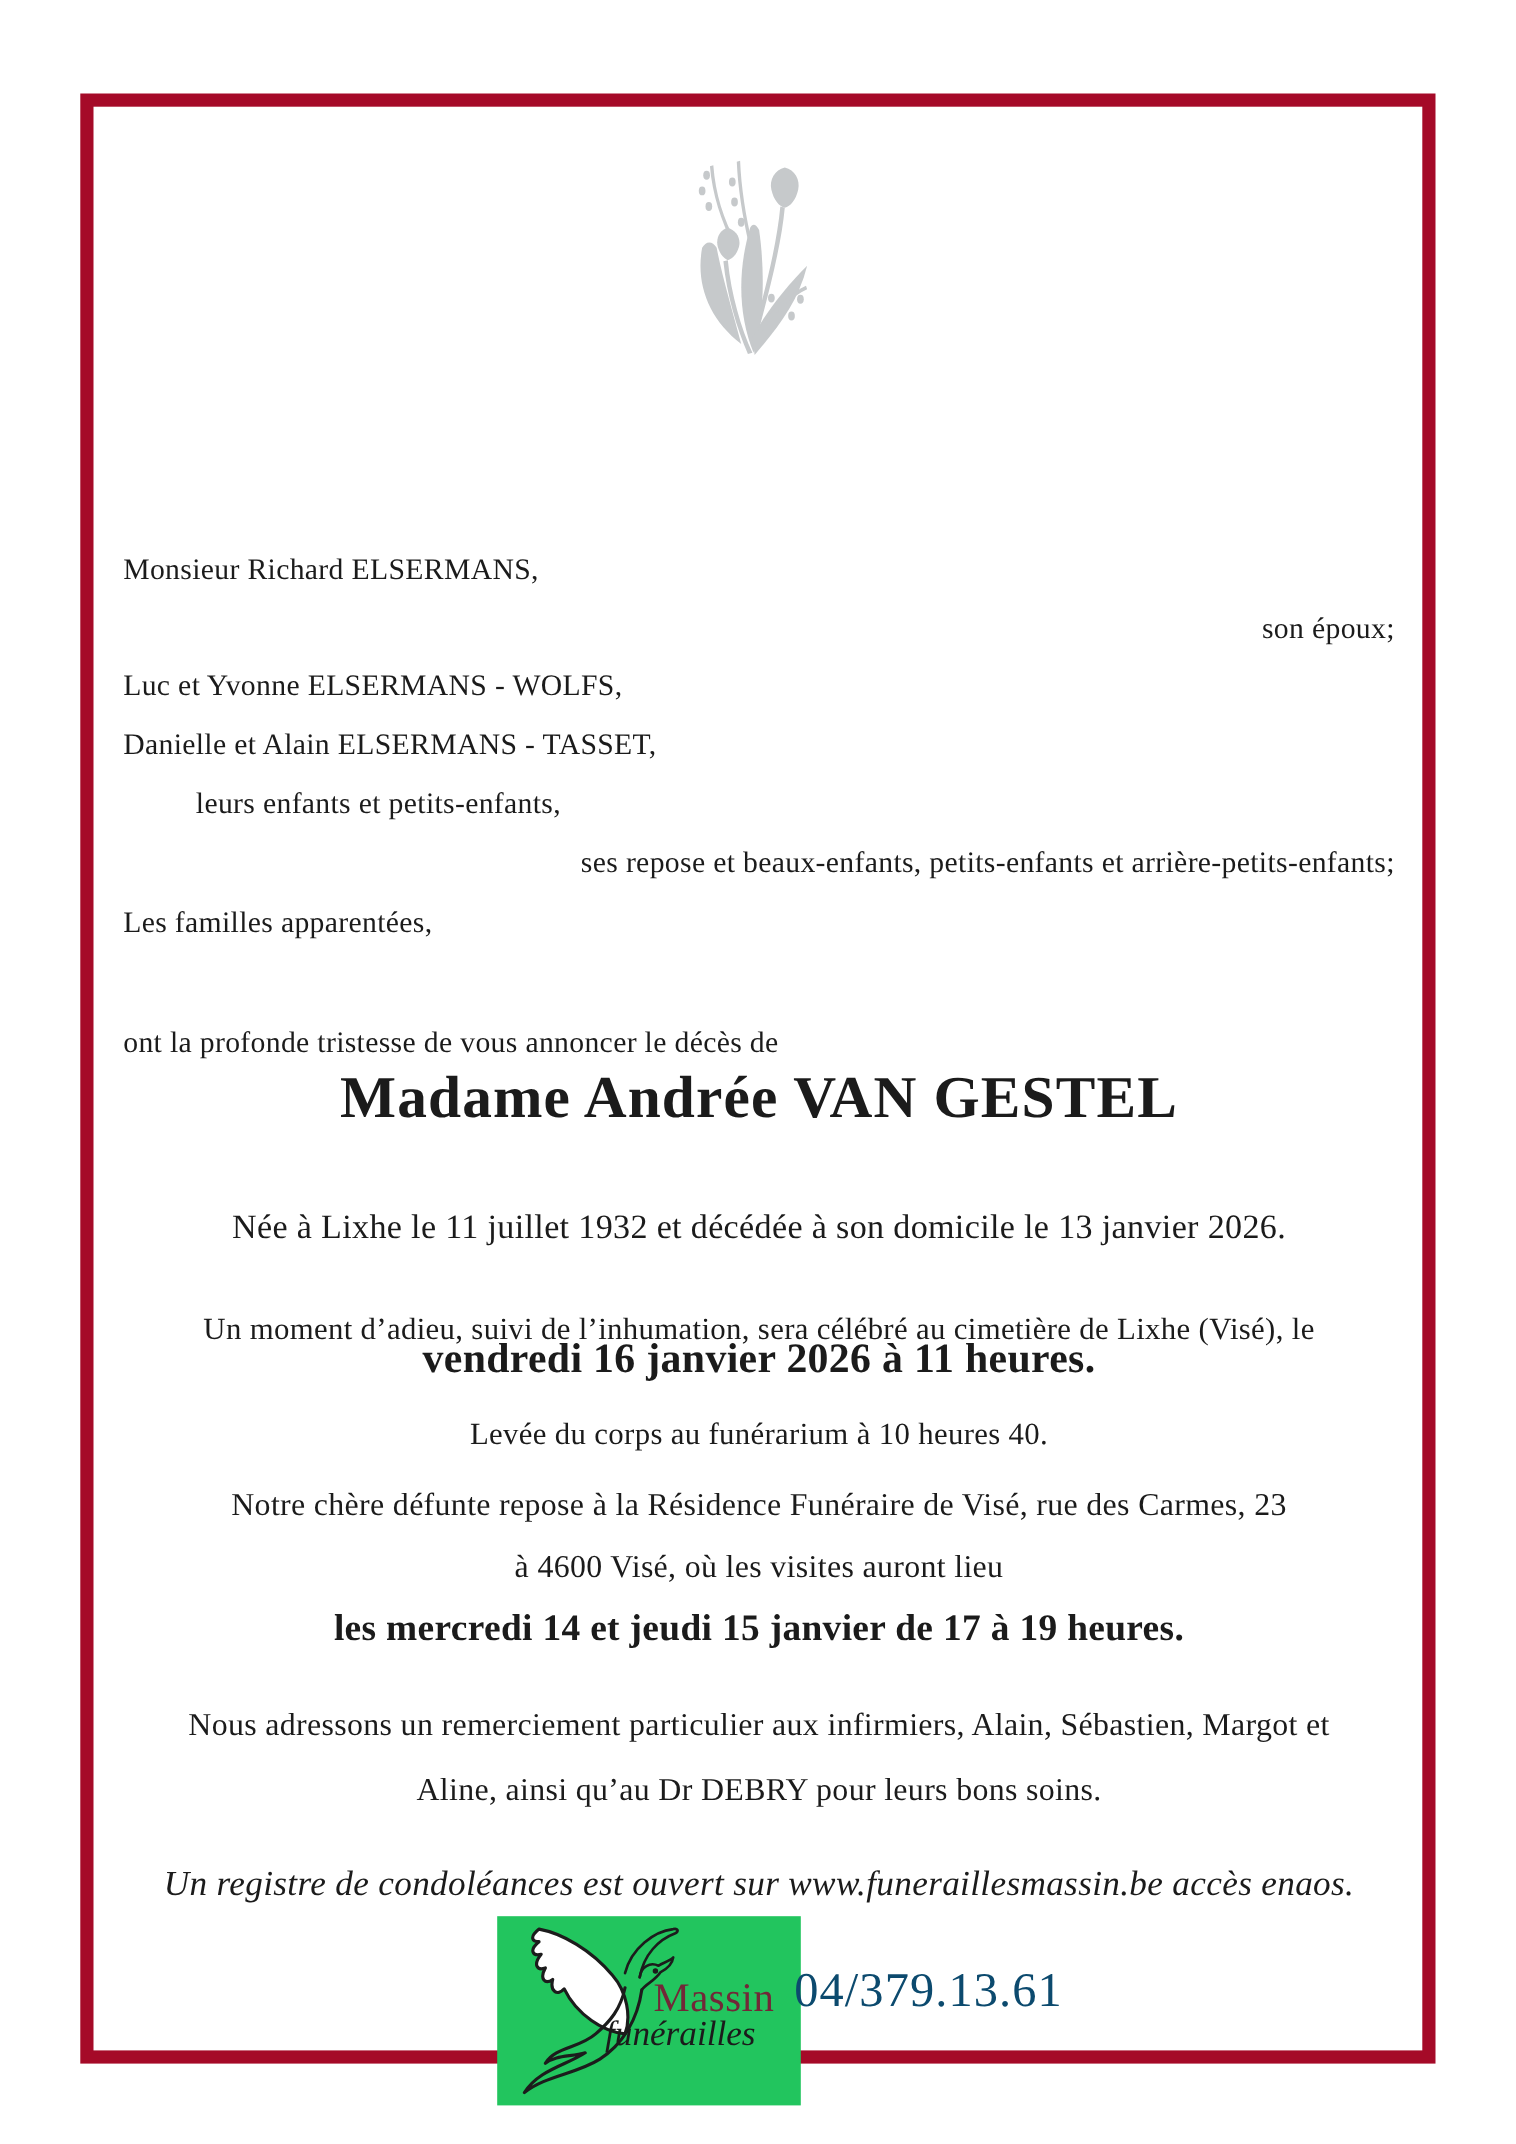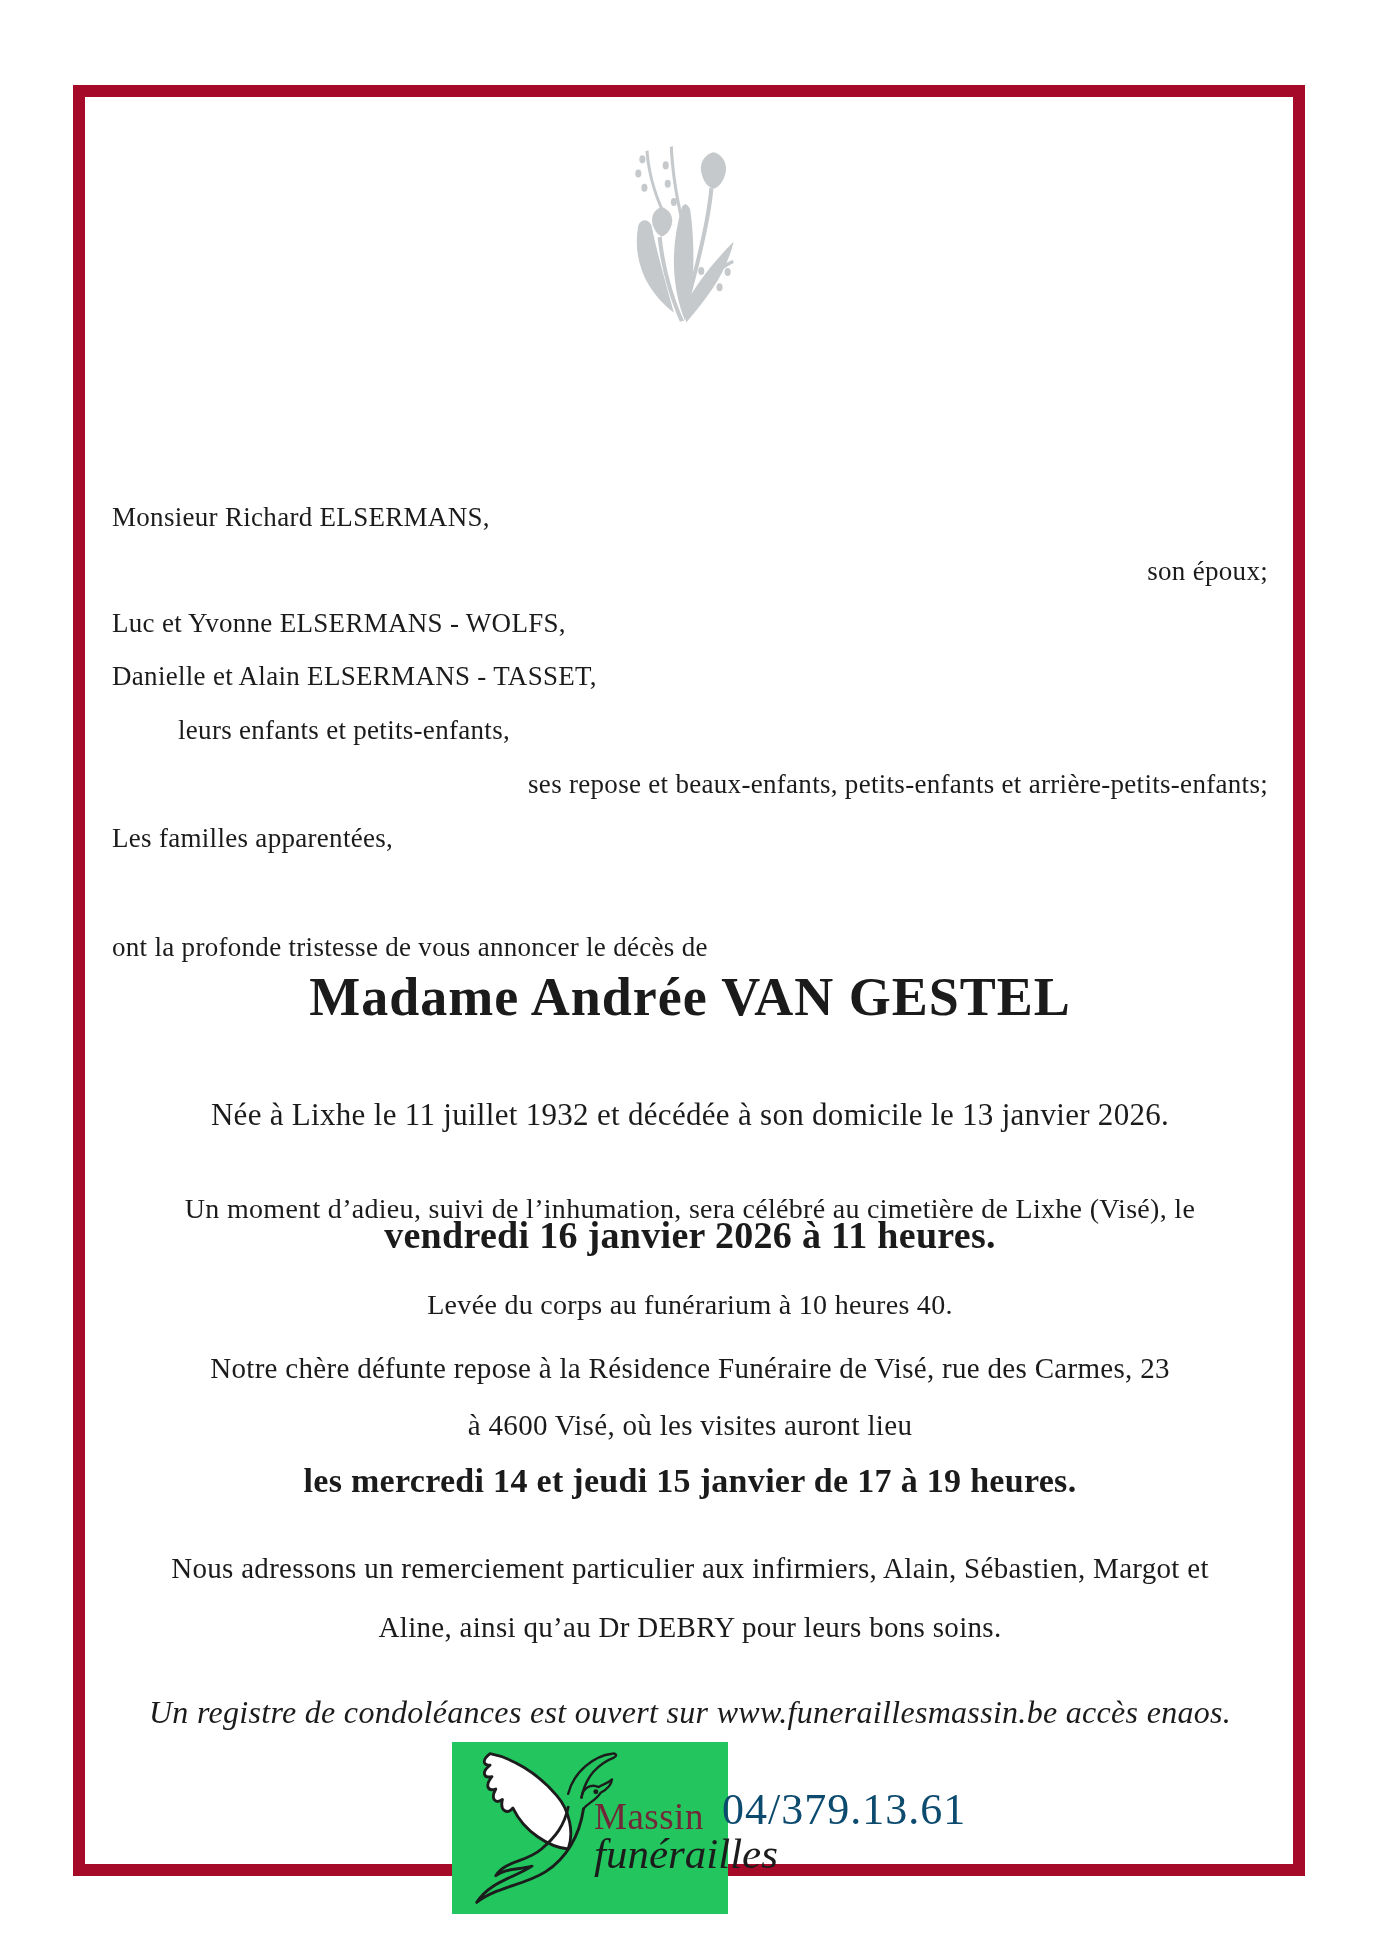--- a/index.html
+++ b/index.html
@@ -98,26 +98,25 @@
     font-size: 37px;
     line-height: 1;
     color: var(--brand_maroon, #722838);
     letter-spacing: 0.5px;
     white-space: nowrap;
   }
   .brand-type {
     position: absolute;
     left: 98px;
     top: 90px;
-    font-size: 43px;
+    font-size: 32px;
     line-height: 1;
     font-style: italic;
     color: #1b1b1b;
     white-space: nowrap;
-    margin-left: 44px;
   }
   .phone {
     position: absolute;
     left: 722px;
     top: 1788px;
     font-size: 44px;
     line-height: 1;
     letter-spacing: 1px;
     color: #0c4a6e;
     z-index: 3;

